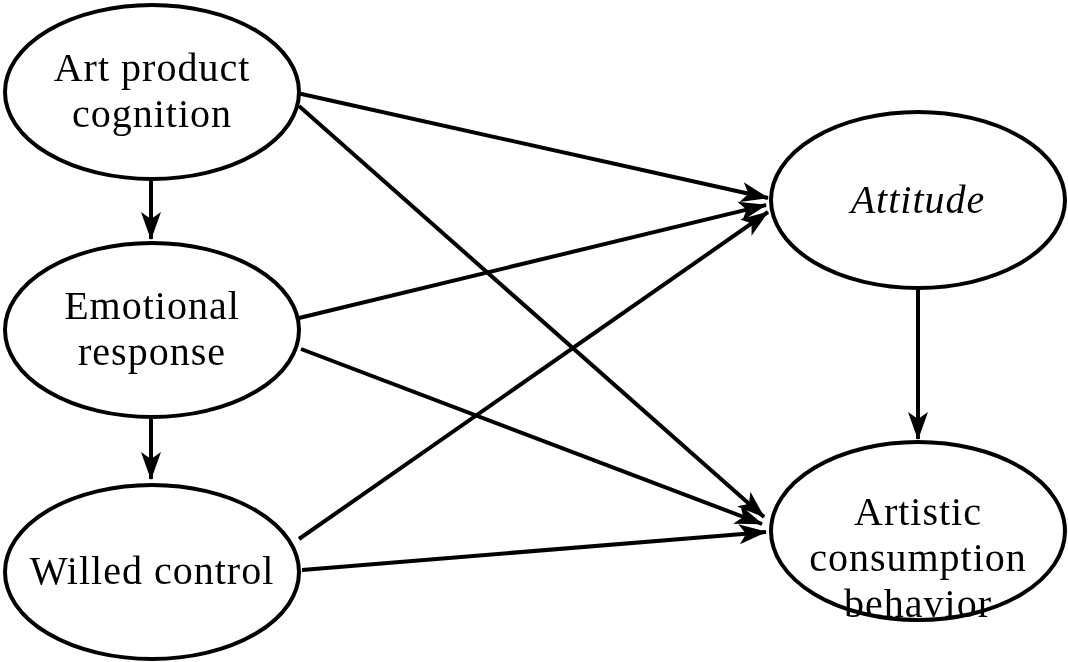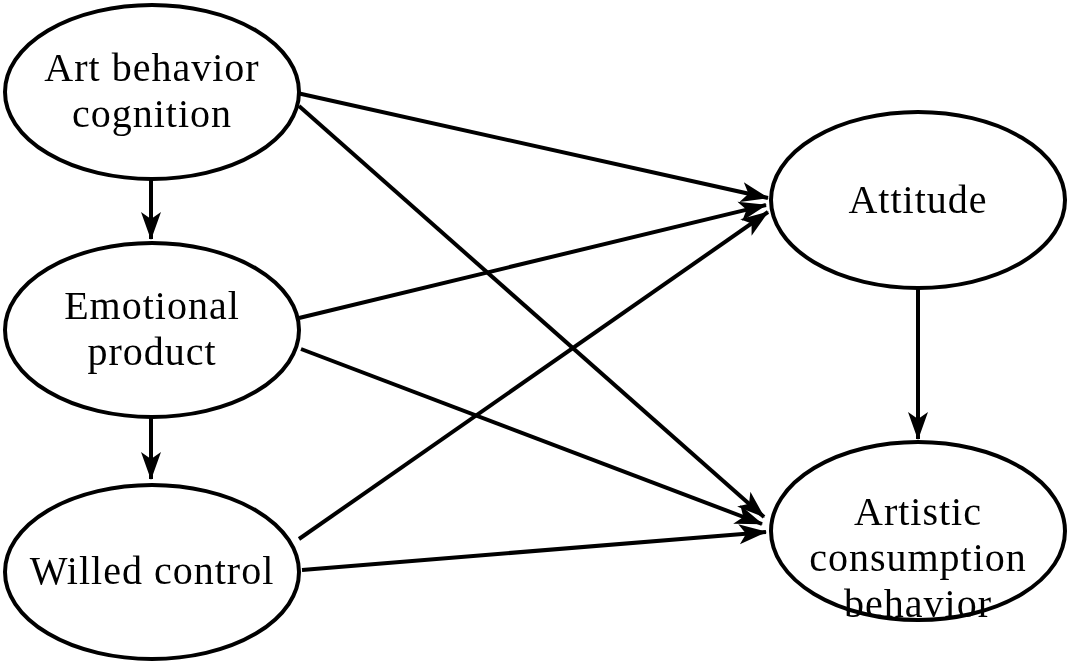--- a/index.html
+++ b/index.html
@@ -37,21 +37,21 @@
     color: #000000;
     font-size: 40px;
     line-height: 1.15;
     letter-spacing: 1px;
     white-space: normal;
     user-select: none;
   }
   .lbl-apc { left: 152px; top: 91px;  width: 250px; }
   .lbl-er  { left: 152px; top: 329px; width: 250px; }
   .lbl-wc  { left: 152px; top: 571px; width: 310px; }
-  .lbl-att { left: 918px; top: 200px; width: 300px; }
+  .lbl-att { left: 918px; top: 200px; width: 300px; font-style: italic; }
   .lbl-acb { left: 918px; top: 558px; width: 266px; }
 </style>
 </head>
 <body>
 
 <div class="canvas">
 
   <svg class="diagram-svg" width="1068" height="662" viewBox="0 0 1068 662">
     <defs>
       <marker id="arrowhead" markerUnits="userSpaceOnUse" markerWidth="30" markerHeight="24" refX="27" refY="11" orient="auto">
@@ -69,19 +69,19 @@
     <line class="edge-line" x1="299" y1="539" x2="768" y2="212" marker-end="url(#arrowhead)"></line>
     <line class="edge-line" x1="302" y1="570" x2="766" y2="532" marker-end="url(#arrowhead)"></line>
 
     <ellipse class="node-shape" cx="152" cy="92" rx="147" ry="87"></ellipse>
     <ellipse class="node-shape" cx="152" cy="330" rx="147" ry="87"></ellipse>
     <ellipse class="node-shape" cx="152" cy="572" rx="147" ry="87"></ellipse>
     <ellipse class="node-shape" cx="918" cy="200" rx="147" ry="88"></ellipse>
     <ellipse class="node-shape" cx="918" cy="531" rx="147" ry="89"></ellipse>
   </svg>
 
-  <div class="node-label lbl-apc">Art behavior cognition</div>
-  <div class="node-label lbl-er">Emotional product</div>
+  <div class="node-label lbl-apc">Art product cognition</div>
+  <div class="node-label lbl-er">Emotional response</div>
   <div class="node-label lbl-wc">Willed control</div>
   <div class="node-label lbl-att">Attitude</div>
   <div class="node-label lbl-acb">Artistic consumption behavior</div>
 
 </div>
 
 </body></html>

